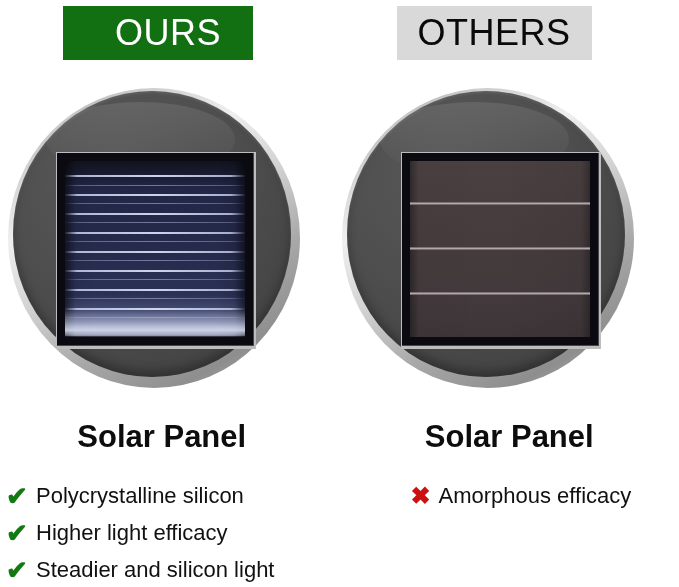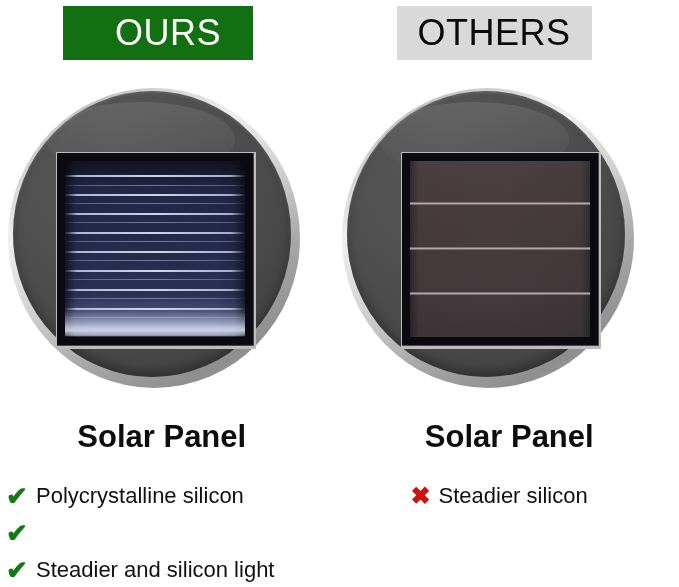--- a/index.html
+++ b/index.html
@@ -311,20 +311,21 @@
 
     <div class="panel-title left">Solar Panel</div>
 
     <ul class="feature-list left">
       <li class="feature-item">
         <span class="mark mark-check">✔</span>
         <span class="feature-text">Polycrystalline silicon</span>
       </li>
       <li class="feature-item">
         <span class="mark mark-check">✔</span>
+        <span class="feature-text">Higher light efficacy</span>
       </li>
       <li class="feature-item">
         <span class="mark mark-check">✔</span>
         <span class="feature-text">Steadier and silicon light</span>
       </li>
     </ul>
   </div>
 
   <div class="column">
 
@@ -347,18 +348,18 @@
           </div>
         </div>
       </div>
     </div>
 
     <div class="panel-title right">Solar Panel</div>
 
     <ul class="feature-list right">
       <li class="feature-item">
         <span class="mark mark-cross">✖</span>
-        <span class="feature-text">Steadier silicon</span>
+        <span class="feature-text">Amorphous efficacy</span>
       </li>
     </ul>
   </div>
 
 </div>
 
 </body></html>

